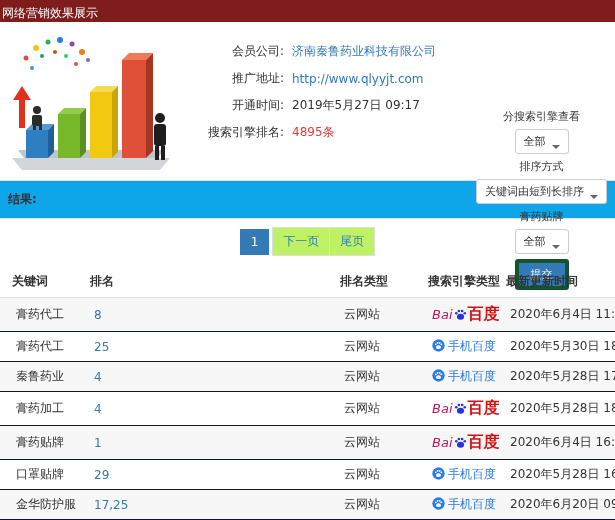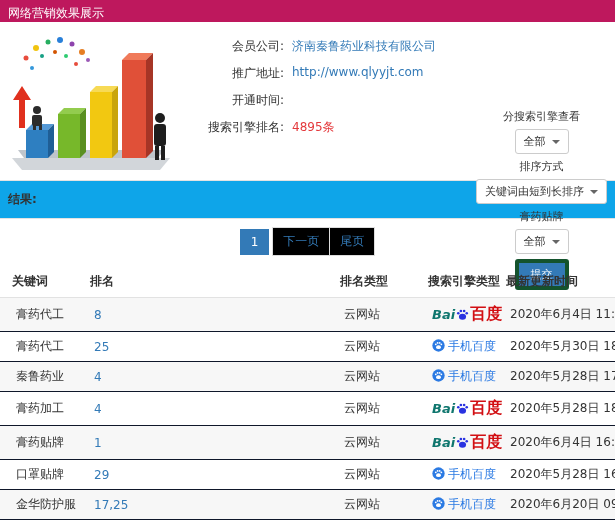--- a/index.html
+++ b/index.html
@@ -1,53 +1,53 @@
 <!DOCTYPE html>
 <html><head>
 <meta charset="utf-8">
 <style>
   * { box-sizing: border-box; margin: 0; padding: 0; }
   html,body { width:615px; height:520px; overflow:hidden; background:#fff;
     font-family:"DejaVu Sans","Liberation Sans",sans-serif; font-size:12px; color:#333; }
 
-  .titlebar { background:#be185d; color:#fff; font-size:12px; padding:5px 8px; height:22px; }
+  .titlebar { background:#7f1d1d; color:#fff; font-size:12px; padding:5px 2px; height:22px; }
 
   .top { display:flex; padding:8px; height:158px; }
   .illus { width:170px; height:142px; flex:none; }
   .info { margin-left:14px; padding-top:8px; }
-  .info-row { display:flex; align-items:flex-start; height:27px; }
+  .info-row { display:flex; align-items:center; height:27px; }
   .info-label { width:92px; text-align:right; margin-right:8px; color:#333; }
   .info-value.link { color:#337ab7; cursor:pointer; }
   .info-value.text { color:#333; }
   .info-value.highlight { color:#e4393c; }
 
   .filterbar { background:#0ea5e9; border-top:1px solid #e3e3e3; border-bottom:1px solid #e3e3e3;
     padding:8px; display:flex; align-items:center; height:39px; }
   .result { font-weight:bold; font-size:12px; }
   .controls { margin-left:auto; display:flex; align-items:center; gap:5px; font-size:11px; white-space:nowrap;flex-direction:column; }
   .select { background:#fff; border:1px solid #ccc; border-radius:3px; padding:4px 8px;
-    display:inline-flex; align-items:center; gap:6px; cursor:pointer; }
+    display:inline-flex; align-items:flex-end; gap:6px; cursor:pointer; }
   .caret { width:0; height:0; border-left:4px solid transparent; border-right:4px solid transparent;
     border-top:4px solid #666; display:inline-block; }
   .submit { background:#337ab7; border:4px solid #14532d; color:#fff; border-radius:3px;
     padding:4px 12px; font-size:11px; cursor:pointer; }
 
   .pager { display:flex; justify-content:center; align-items:center; padding:8px 0 10px; }
-  .pg { border:1px solid #ddd; color:#337ab7; background:#000000; padding:5px 10px; font-size:12px;
+  .pg { border:1px solid #ddd; color:#337ab7; background:#bef264; padding:5px 10px; font-size:12px;
     cursor:pointer; margin-left:-1px; }
   .pg.active { background:#337ab7; border-color:#337ab7; color:#fff; margin-right:4px; margin-left:0; }
 
   table.results { width:615px; border-collapse:collapse; table-layout:fixed; font-size:12px; }
   .results th { text-align:left; padding:7px 12px; font-weight:bold; border-bottom:1px solid #e2e2e2;
     white-space:nowrap; overflow:visible; }
   .results td { padding:6px 16px; border-bottom:1px solid #0f172a; white-space:nowrap; height:27px; }
   .results tbody tr:nth-child(odd) td { background:#f7f7f7; }
   .rank-link { color:#337ab7; text-decoration:none; cursor:pointer; }
 
-  .bd-pc i { color:#0f766e; font-style:italic; font-weight:bold; font-size:13px; }
+  .bd-pc i { color:#be185d; font-style:italic; font-weight:normal; font-size:13px; }
   .bd-pc b { color:#d20f13; font-size:16px; font-weight:bold; }
   .bd-pc .paw svg { width:13px; height:13px; vertical-align:-2px; margin:0 1px; }
   .bd-m { color:#2b7ae3; font-size:12px; }
   .bd-m .mico svg { width:13px; height:13px; vertical-align:-2px; margin-right:3px; }
 </style>
 </head>
 <body>
 
 <div class="page">
 
@@ -112,20 +112,21 @@
         <div class="info-row">
           <span class="info-label">会员公司:</span>
           <span class="info-value link">济南秦鲁药业科技有限公司</span>
         </div>
         <div class="info-row">
           <span class="info-label">推广地址:</span>
           <span class="info-value link">http://www.qlyyjt.com</span>
         </div>
         <div class="info-row">
           <span class="info-label">开通时间:</span>
+          <span class="info-value text">2019年5月27日 09:17</span>
         </div>
         <div class="info-row">
           <span class="info-label">搜索引擎排名:</span>
           <span class="info-value highlight">4895条</span>
         </div>
       </div>
   </section>
 
   <section class="filterbar">
     <span class="result">结果:</span>

